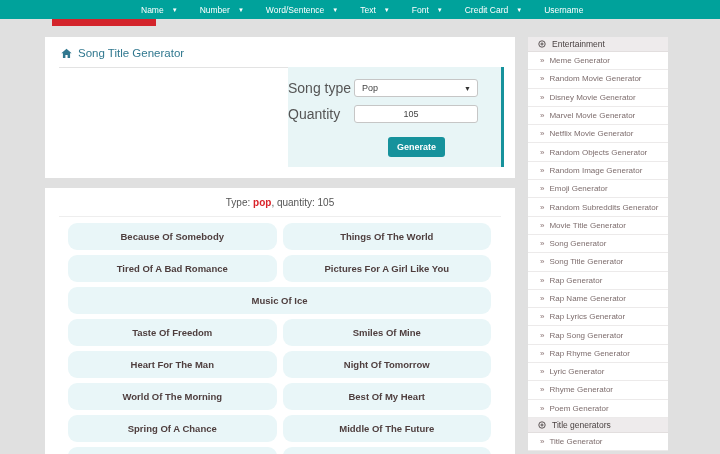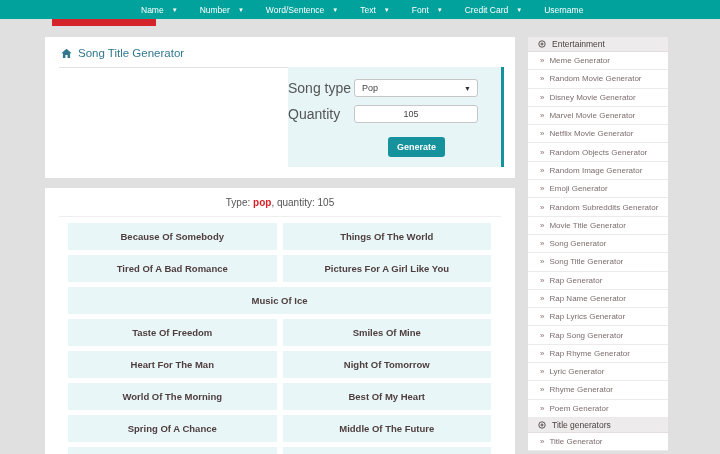--- a/index.html
+++ b/index.html
@@ -45,21 +45,21 @@
                   font-size:9px; font-weight:bold; padding:5px 9px; cursor:pointer; margin-top:6px;
                   font-family:"Liberation Sans",sans-serif; }
 
   
   .type-line { text-align:center; font-size:10px; color:#555; padding:9px 0 8px 0;
                border-bottom:1px solid #eee; margin:0 14px; }
   .type-pop { color:#d9232a; font-weight:bold; }
   .titles-grid { padding:6px 24px 0 23px; }
   .title-row { display:flex; gap:6px; margin-bottom:5px; }
   .title-cell { flex:1; height:27px; background:#e9f6f8; display:flex; align-items:center; justify-content:center;
-                font-size:9.5px; font-weight:bold; color:#4e3e3e; text-align:center; }
+                font-size:9.5px; font-weight:bold; color:#4e3e3e; text-align:center;border-radius:9px; }
 
   
   .sidebar { position:absolute; left:528px; top:37px; width:140px; height:600px; }
   .side-header { background:#eeebec; height:15px; display:flex; align-items:center; gap:6px;
                  padding:0 10px; font-size:8.5px; color:#4a4242; border-bottom:1px solid #e2dede; }
   .side-header svg { width:8px; height:8px; display:block; }
   .side-item { background:#fff; height:18.3px; display:flex; align-items:center; gap:5px;
                padding:0 10px 0 12px; font-size:8px; color:#7d6d6d; border-bottom:1px solid #eceaea;
                cursor:pointer; text-decoration:none; white-space:nowrap; overflow:hidden; }
   .side-chev { color:#8a7373; font-size:8px; }

